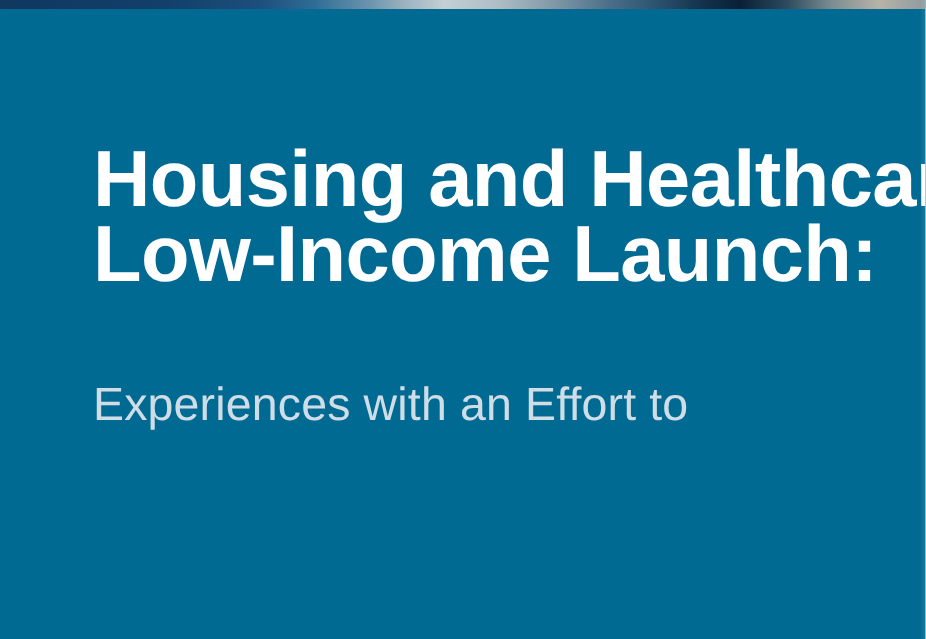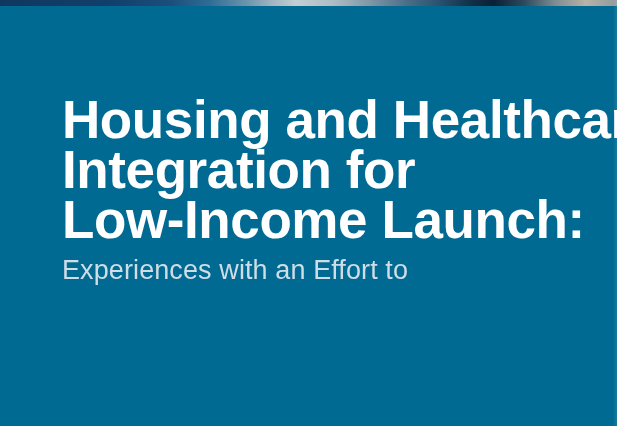--- a/index.html
+++ b/index.html
@@ -77,38 +77,37 @@
 
   .subtitle-block {
     position: absolute;
     left: 62px;
     top: 252px;
     width: 530px;
   }
 
   .subtitle-line {
     display: block;
-    font-size: 27px;
+    font-size: 31px;
     line-height: 36px;
     font-weight: 300;
     color: #cfdde6;
     letter-spacing: 0.1px;
     white-space: nowrap;
   }
 </style>
 </head>
 <body>
 
 <div class="cover">
 
   <div class="photo-strip"></div>
 
   <div class="title-block">
     <span class="title-line">Housing and Healthcare</span>
-    <span class="title-line">Integration for</span>
     <span class="title-line">Low-Income Launch:</span>
   </div>
 
   <div class="subtitle-block">
     <span class="subtitle-line">Experiences with an Effort to</span>
   </div>
 
   <div class="right-edge"></div>
 
 </div>

